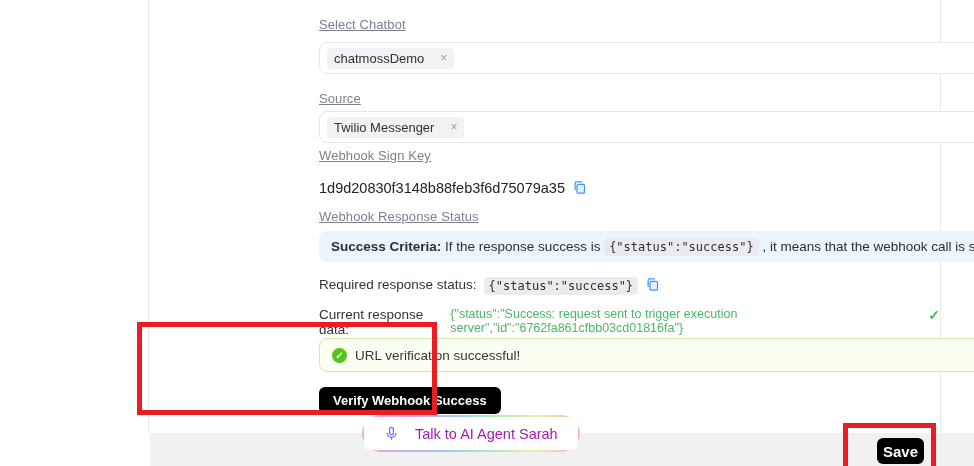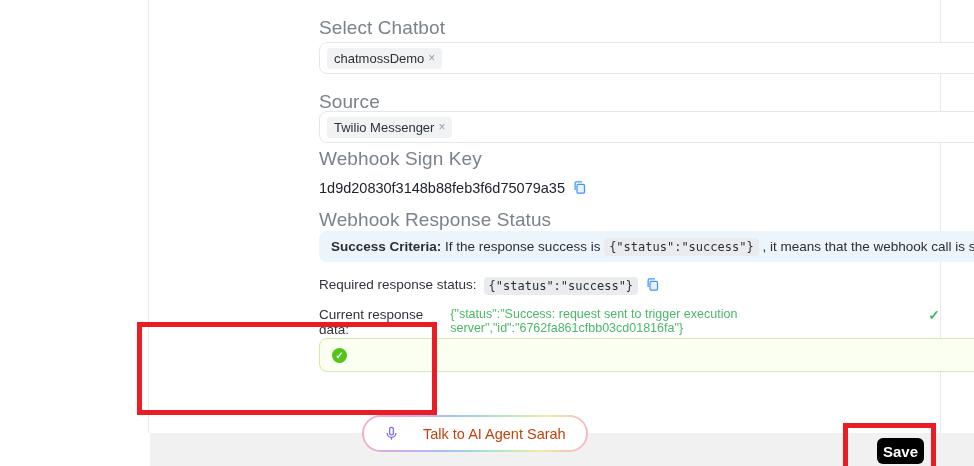--- a/index.html
+++ b/index.html
@@ -4,26 +4,26 @@
 <style>
   * { margin:0; padding:0; box-sizing:border-box; }
   html,body { width:974px; height:466px; background:#ffffff; }
   body { font-family:"Liberation Sans", sans-serif; position:relative; overflow:hidden; }
 
   .stage { position:absolute; inset:0; width:974px; height:466px; }
 
   .card { position:absolute; left:148px; top:0; width:793px; height:433px;
           border-left:1px solid #e8e8e8; border-right:1px solid #e8e8e8; background:#fff; }
 
-  .field-label { position:absolute; font-size:19px; color:#7b828c; letter-spacing:.1px; }
+  .field-label { position:absolute; font-size:13px; color:#7b828c; letter-spacing:.1px;text-decoration:underline; }
 
   .select-box { position:absolute; left:170px; width:754px; height:32px;
                 border:1px solid #e5e7ea; border-radius:8px; background:#fff;
                 display:flex; align-items:center; padding:0 30px 0 7px; cursor:pointer; }
-  .tag { display:inline-flex; align-items:center; gap:4px; background:#f1f2f4;
+  .tag { display:inline-flex; align-items:center; gap:16px; background:#f1f2f4;
          border-radius:4px; padding:2px 7px; font-size:13px; color:#2d3238; line-height:17px; }
   .tag .tag-x { color:#9aa0a6; font-size:12px; cursor:pointer; }
 
   .key-row { position:absolute; left:170px; display:flex; align-items:flex-start; gap:7px;
              font-size:14.5px; color:#20242a; }
   .copy-icon { width:15px; height:15px; cursor:pointer; }
   .copy-icon svg { display:block; stroke:#4096ff; fill:#e8f2ff; }
 
   .info-box { position:absolute; left:170px; top:231px; background:#edf5fc; border-radius:8px;
               padding:8px 12px; font-size:13.5px; color:#2a2f36; white-space:nowrap; }
@@ -44,22 +44,22 @@
   .alert-success .msg { font-size:13.5px; color:#33373d; }
 
   .btn-black { background:#000; color:#fff; border:none; border-radius:6px;
                font-family:"Liberation Sans",sans-serif; font-weight:bold; cursor:pointer; }
   .verify-btn { position:absolute; left:170px; top:387px; height:27px; padding:0 14px; font-size:13px; }
 
   .footer-band { position:absolute; left:150px; top:433px; width:824px; height:33px; background:#f1f1f2; }
 
   .pill-wrap { position:absolute; left:362px; top:415px; height:37px; border-radius:19px; padding:2px;
                background:linear-gradient(100deg,#f6aebe,#d2a9f2,#9fc6f7,#aee9c3,#f3eba6,#f6b0c4); cursor:pointer; }
-  .pill-inner { background:#fff; border-radius:16px; height:33px; display:flex; align-items:center;
-                padding:0 20px; gap:24px; color:#c2410c; font-size:14.5px; }
+  .pill-inner { background:#fff; border-radius:7px; height:33px; display:flex; align-items:center;
+                padding:0 20px; gap:16px; color:#a21caf; font-size:14.5px; }
   .pill-inner svg { display:block; stroke:#7b68ee; }
 
   .save-btn { position:absolute; left:877px; top:438px; width:47px; height:26px; font-size:15px; }
 
   .anno { position:absolute; border:5px solid #ea1c24; background:transparent; }
   .anno-1 { left:137px; top:322px; width:300px; height:93px; }
   .anno-2 { left:843px; top:423px; width:93px; height:55px; }
 </style>
 </head>
 <body>
@@ -116,22 +116,24 @@
     </div>
 
     <div class="inline-row" style="top:307px;">
       <span>Current response data:</span>
       <span class="green-json">{"status":"Success: request sent to trigger execution server","id":"6762fa861cfbb03cd01816fa"}</span>
       <span class="green-check">✓</span>
     </div>
 
     <div class="alert-success">
       <span class="dot">✓</span>
+      <span class="msg">URL verification successful!</span>
     </div>
 
+    <button class="btn-black verify-btn">Verify Webhook Success</button>
   </div>
 
   <div class="footer-band"></div>
 
   <div class="pill-wrap">
     <div class="pill-inner">
       <svg viewBox="0 0 24 24" width="15" height="17" fill="none" stroke-width="2">
         <rect x="9" y="2" width="6" height="12" rx="3"></rect>
         <path d="M5 11a7 7 0 0 0 14 0"></path>
         <line x1="12" y1="18" x2="12" y2="22"></line>

